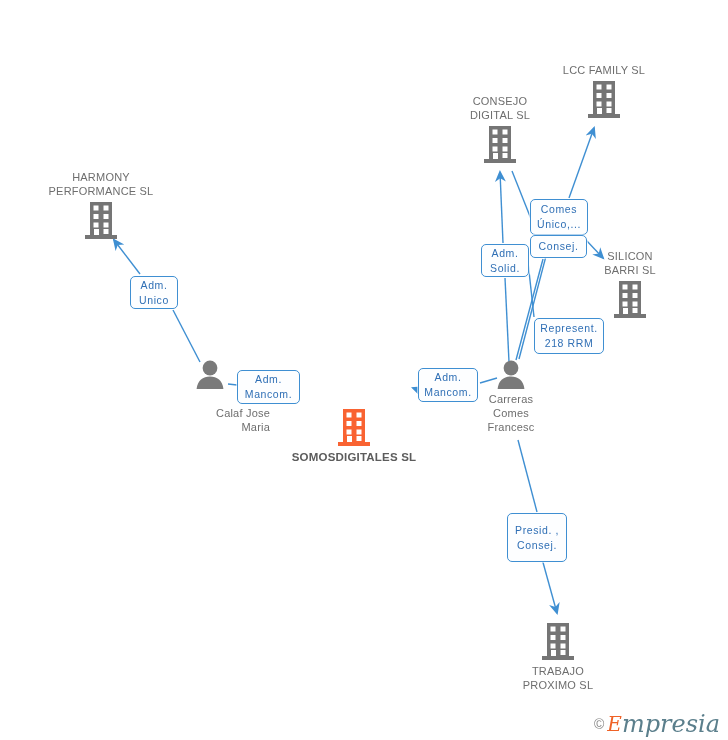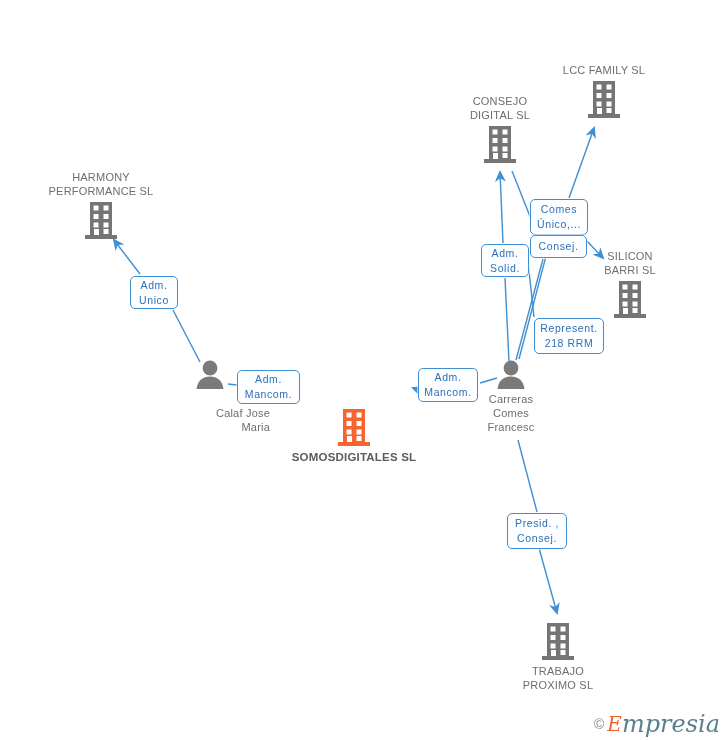--- a/index.html
+++ b/index.html
@@ -297,21 +297,21 @@
 
   <div class="rel-box" style="left:530px; top:235px; width:57px; height:23px;">
     <span>Consej.</span>
   </div>
 
   <div class="rel-box" style="left:534px; top:318px; width:70px; height:36px;">
     <span>Represent.
 218 RRM</span>
   </div>
 
-  <div class="rel-box" style="left:507px; top:513px; width:60px; height:36px;">
+  <div class="rel-box" style="left:507px; top:513px; width:60px; height:49px;">
     <span>Presid. ,
 Consej.</span>
   </div>
 
   <div class="watermark">
     <span class="wm-c">©</span>
     <span class="wm-e">E</span>
     <span class="wm-rest">mpresia</span>
   </div>
 

